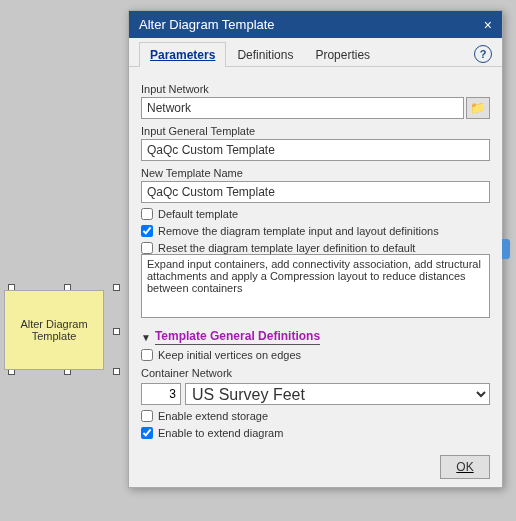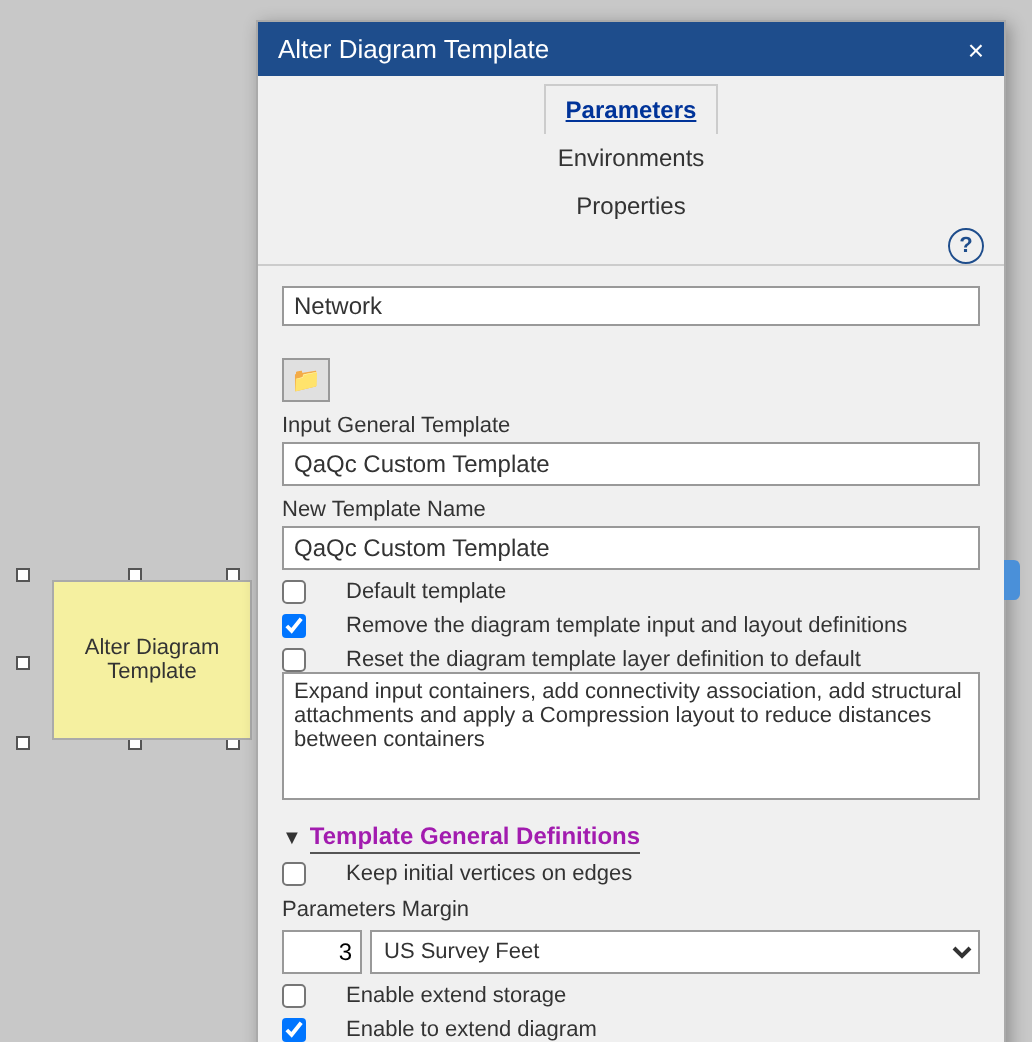--- a/index.html
+++ b/index.html
@@ -19,21 +19,21 @@
     .bg-canvas {
       position: relative;
       width: 516px;
       height: 521px;
       background: #c8c8c8;
     }
 
     
     .node-box {
       position: absolute;
-      left: 26px;
+      left: 4px;
       top: 290px;
       width: 100px;
       height: 80px;
       background: #f5f0a0;
       border: 1px solid #aaa;
       display: flex;
       align-items: center;
       justify-content: center;
       text-align: center;
       font-size: 11px;
@@ -75,21 +75,20 @@
     }
 
     .dialog-tabs {
       background: #f0f0f0;
       border-bottom: 1px solid #ccc;
       display: flex;
       align-items: center;
       padding: 0 10px;
       padding-top: 4px;
       gap: 0;
-      flex-direction: column;
     }
     .tab {
       padding: 5px 10px;
       font-size: 12px;
       cursor: pointer;
       color: #333;
       border: 1px solid transparent;
       border-bottom: none;
       margin-bottom: -1px;
     }
@@ -132,42 +131,41 @@
       width: 100%;
       height: 22px;
       border: 1px solid #999;
       background: white;
       padding: 2px 5px;
       font-size: 12px;
       color: #333;
     }
     .input-with-btn {
       display: flex;
-      gap: 16px;
-      flex-direction: column;
+      gap: 2px;
     }
     .input-with-btn .input-text {
       flex: 1;
     }
     .folder-btn {
       width: 24px;
       height: 22px;
       background: #e0e0e0;
       border: 1px solid #999;
       cursor: pointer;
       display: flex;
       align-items: center;
       justify-content: center;
       font-size: 12px;
     }
 
     .checkbox-row {
       display: flex;
       align-items: center;
-      gap: 20px;
+      gap: 5px;
       margin-top: 5px;
       font-size: 11px;
       color: #333;
     }
     .checkbox-row input[type=checkbox] {
       width: 12px;
       height: 12px;
       margin: 0;
     }
 
@@ -217,21 +215,21 @@
       border: 1px solid #999;
       background: white;
       padding: 2px 4px;
       font-size: 12px;
       text-align: right;
     }
     .select-field {
       height: 22px;
       border: 1px solid #999;
       background: white;
-      font-size: 11px;
+      font-size: 16px;
       padding: 1px 2px;
       flex: 1;
       color: #333;
     }
 
     .dialog-footer {
       padding: 6px 12px 8px;
       display: flex;
       justify-content: flex-end;
       background: #f0f0f0;
@@ -280,28 +278,29 @@
 
   <div class="dialog">
 
     <div class="dialog-titlebar">
       <span>Alter Diagram Template</span>
       <span class="dialog-close">×</span>
     </div>
 
     <div class="dialog-tabs">
       <div class="tab active">Parameters</div>
-      <div class="tab">Environments</div>
+      <div class="tab">Definitions</div>
       <div class="tab">Properties</div>
       <div class="tab-help">?</div>
     </div>
 
     <div class="dialog-body">
 
       
+      <div class="field-label">Input Network</div>
       <div class="input-with-btn">
         <input class="input-text" type="text" value="Network" style="">
         <button class="folder-btn">📁</button>
       </div>
 
       
       <div class="field-label">Input General Template</div>
       <input class="input-text" type="text" value="QaQc Custom Template" style="">
 
       
@@ -331,21 +330,21 @@
         <span class="section-title">Template General Definitions</span>
       </div>
 
       
       <div class="checkbox-row" style="margin-top:4px;">
         <input type="checkbox" style="">
         <span>Keep initial vertices on edges</span>
       </div>
 
       
-      <div class="field-label">Parameters Margin</div>
+      <div class="field-label">Container Network</div>
       <div class="margin-row">
         <input class="margin-input" type="text" value="3" style="">
         <select class="select-field">
           <option>US Survey Feet</option>
         </select>
       </div>
 
       
       <div class="checkbox-row">
         <input type="checkbox" style="">

